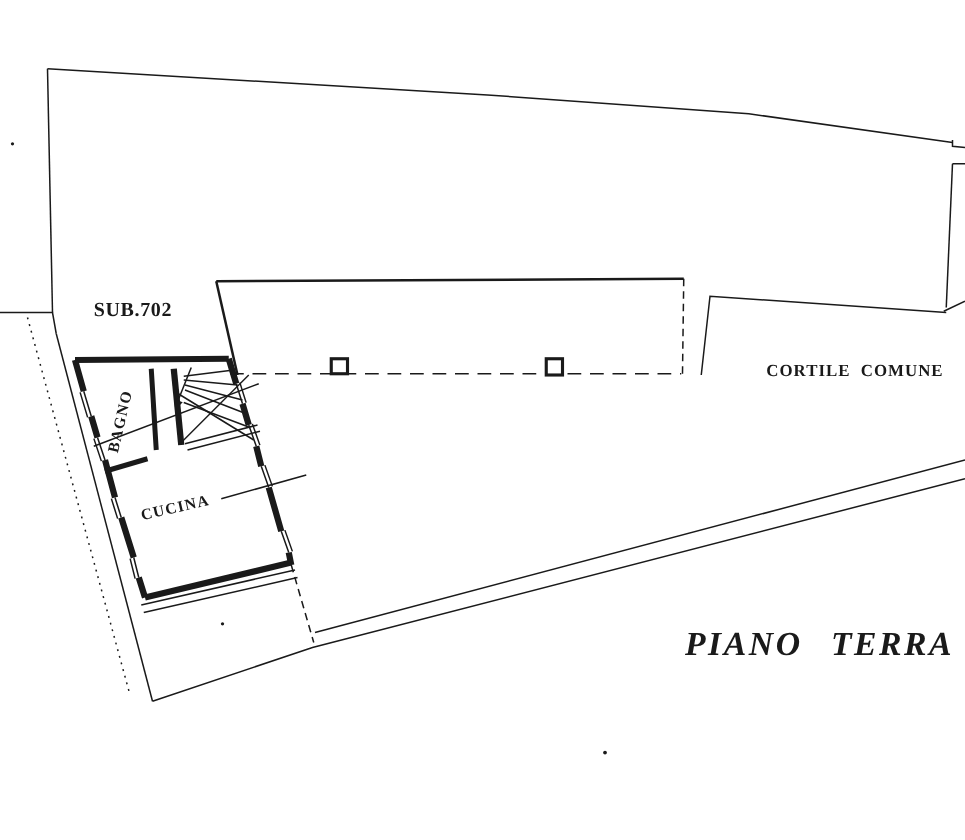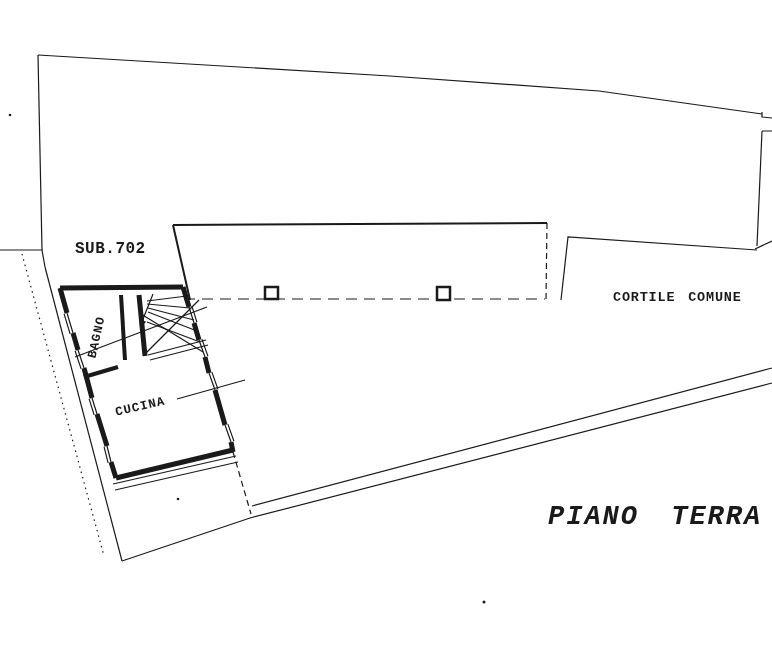--- a/index.html
+++ b/index.html
@@ -1,19 +1,19 @@
 <!DOCTYPE html>
 <html style="--ink: #1a1a1a; --paper: #ffffff;"><head>
 <meta charset="utf-8">
 <style>
   :root { --ink:#1a1a1a; --paper:#ffffff; }
   html,body { margin:0; padding:0; background:var(--paper); }
   .stage {
     position:relative; width:772px; height:672px; background:var(--paper);
-    font-family:Liberation Mono, monospace; overflow:hidden;
+    font-family:Liberation Serif, serif; overflow:hidden;
   }
   svg { display:block; }
   .thin   { stroke:var(--ink); stroke-width:1.2; fill:none; stroke-linecap:butt; }
   .med    { stroke:var(--ink); stroke-width:2;   fill:none; }
   .wall   { stroke:var(--ink); stroke-width:5;   fill:none; }
   .wall4  { stroke:var(--ink); stroke-width:4;   fill:none; }
   .dashL  { stroke-dasharray:11 7; }
   .dashS  { stroke-dasharray:6 4; }
   .dotted { stroke-dasharray:1.5 4; }
   .lbl    { fill:var(--ink); font-weight:700; }

